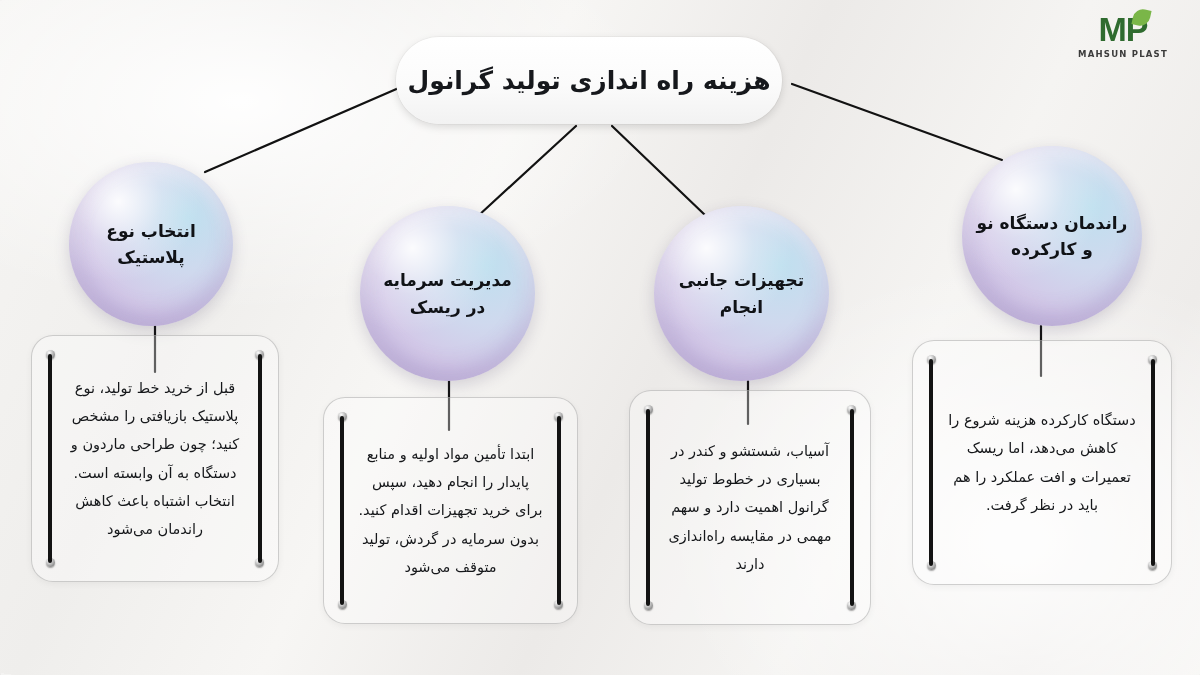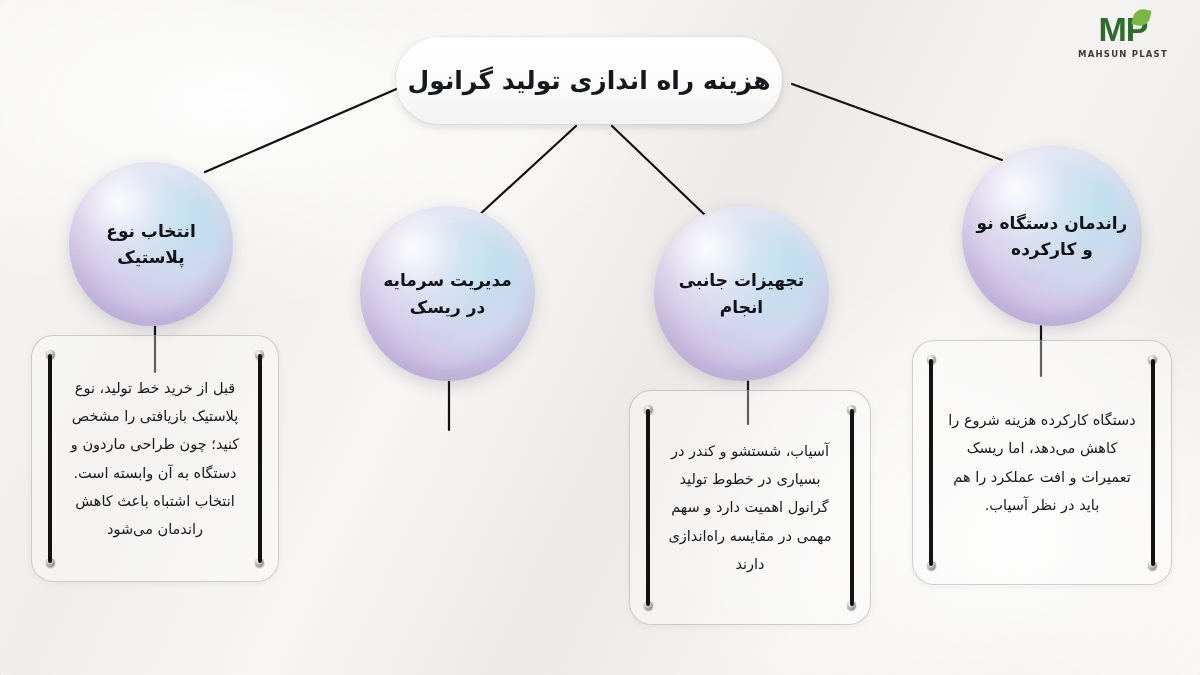--- a/index.html
+++ b/index.html
@@ -235,34 +235,43 @@
   <div class="desc-card" id="card-1">
     <span class="clip" style="left:14px;  top:14px;"></span>
     <span class="clip" style="right:14px; top:14px;"></span>
     <span class="clip" style="left:14px;  bottom:14px;"></span>
     <span class="clip" style="right:14px; bottom:14px;"></span>
     <span class="bar" style="left:16px;  top:18px;  bottom:18px;"></span>
     <span class="bar" style="right:16px; top:18px;  bottom:18px;"></span>
     <div class="text">قبل از خرید خط تولید، نوع پلاستیک بازیافتی را مشخص کنید؛ چون طراحی ماردون و دستگاه به آن وابسته است. انتخاب اشتباه باعث کاهش راندمان می‌شود</div>
   </div>
 
+  <div class="desc-card" id="card-2">
+    <span class="clip" style="left:14px;  top:14px;"></span>
+    <span class="clip" style="right:14px; top:14px;"></span>
+    <span class="clip" style="left:14px;  bottom:14px;"></span>
+    <span class="clip" style="right:14px; bottom:14px;"></span>
+    <span class="bar" style="left:16px;  top:18px;  bottom:18px;"></span>
+    <span class="bar" style="right:16px; top:18px;  bottom:18px;"></span>
+    <div class="text">ابتدا تأمین مواد اولیه و منابع پایدار را انجام دهید، سپس برای خرید تجهیزات اقدام کنید. بدون سرمایه در گردش، تولید متوقف می‌شود</div>
+  </div>
 
   <div class="desc-card" id="card-3">
     <span class="clip" style="left:14px;  top:14px;"></span>
     <span class="clip" style="right:14px; top:14px;"></span>
     <span class="clip" style="left:14px;  bottom:14px;"></span>
     <span class="clip" style="right:14px; bottom:14px;"></span>
     <span class="bar" style="left:16px;  top:18px;  bottom:18px;"></span>
     <span class="bar" style="right:16px; top:18px;  bottom:18px;"></span>
     <div class="text">آسیاب، شستشو و کندر در بسیاری در خطوط تولید گرانول  اهمیت دارد و سهم مهمی در مقایسه راه‌اندازی دارند</div>
   </div>
 
   <div class="desc-card" id="card-4">
     <span class="clip" style="left:14px;  top:14px;"></span>
     <span class="clip" style="right:14px; top:14px;"></span>
     <span class="clip" style="left:14px;  bottom:14px;"></span>
     <span class="clip" style="right:14px; bottom:14px;"></span>
     <span class="bar" style="left:16px;  top:18px;  bottom:18px;"></span>
     <span class="bar" style="right:16px; top:18px;  bottom:18px;"></span>
-    <div class="text">دستگاه کارکرده هزینه شروع را کاهش می‌دهد، اما ریسک تعمیرات و افت عملکرد را هم باید در نظر آسیاب.</div>
+    <div class="text">دستگاه کارکرده هزینه شروع را کاهش می‌دهد، اما ریسک تعمیرات و افت عملکرد را هم باید در نظر گرفت.</div>
   </div>
 
 </div>
 
 </body></html>

